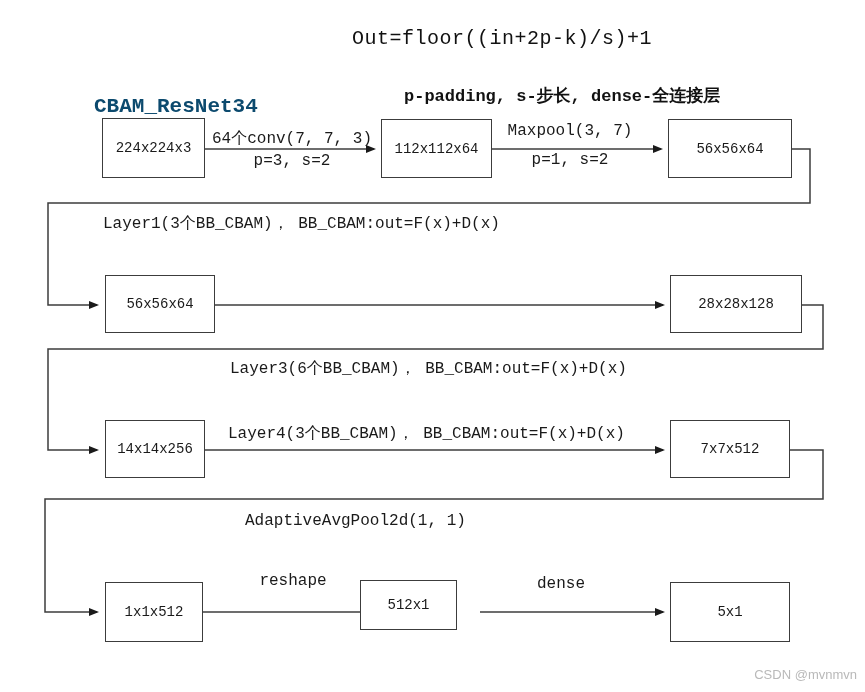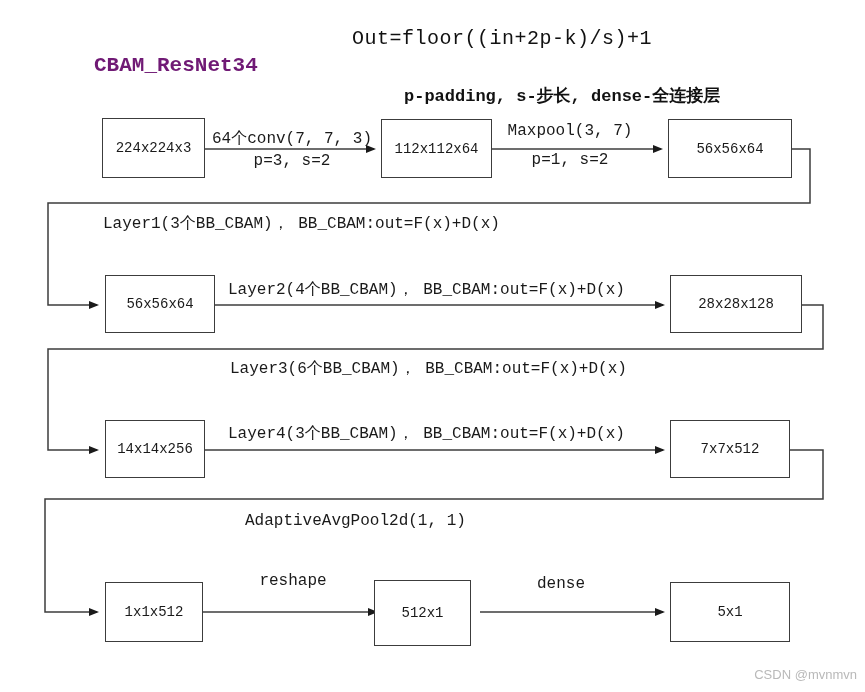--- a/index.html
+++ b/index.html
@@ -60,21 +60,21 @@
     <polyline points="792,149 810,149 810,203 48,203 48,305 97,305" fill="none" stroke="#3c3c3c" stroke-width="1.5" marker-end="url(#arrow)"></polyline>
     <polyline points="215,305 663,305" fill="none" stroke="#3c3c3c" stroke-width="1.5" marker-end="url(#arrow)"></polyline>
     <polyline points="790,305 823,305 823,349 48,349 48,450 97,450" fill="none" stroke="#3c3c3c" stroke-width="1.5" marker-end="url(#arrow)"></polyline>
     <polyline points="205,450 663,450" fill="none" stroke="#3c3c3c" stroke-width="1.5" marker-end="url(#arrow)"></polyline>
     <polyline points="790,450 823,450 823,499 45,499 45,612 97,612" fill="none" stroke="#3c3c3c" stroke-width="1.5" marker-end="url(#arrow)"></polyline>
     <polyline points="203,612 376,612" fill="none" stroke="#3c3c3c" stroke-width="1.5" marker-end="url(#arrow)"></polyline>
     <polyline points="480,612 663,612" fill="none" stroke="#3c3c3c" stroke-width="1.5" marker-end="url(#arrow)"></polyline>
   </svg>
 
   <div id="formula" class="abs">Out=floor((in+2p-k)/s)+1</div>
-  <div id="model-title" class="abs" style="color: #701a75;">CBAM_ResNet34</div>
+  <div id="model-title" class="abs" style="color: #0c4a6e; margin-top: 41px;">CBAM_ResNet34</div>
   <div id="legend" class="abs">p-padding, s-步长, dense-全连接层</div>
 
   <div class="node" style="left:102px;top:118px;width:103px;height:60px">
     <span>224x224x3</span>
   </div>
   <div class="node" style="left:381px;top:119px;width:111px;height:59px">
     <span>112x112x64</span>
   </div>
   <div class="node" style="left:668px;top:119px;width:124px;height:59px">
     <span>56x56x64</span>
@@ -90,33 +90,32 @@
   <div class="node" style="left:105px;top:420px;width:100px;height:58px">
     <span>14x14x256</span>
   </div>
   <div class="node" style="left:670px;top:420px;width:120px;height:58px">
     <span>7x7x512</span>
   </div>
 
   <div class="node" style="left:105px;top:582px;width:98px;height:60px">
     <span>1x1x512</span>
   </div>
-  <div class="node" style="left:374px;top:580px;width:97px;height:66px">
+  <div class="node" style="left:360px;top:580px;width:97px;height:50px">
     <span>512x1</span>
   </div>
   <div class="node" style="left:670px;top:582px;width:120px;height:60px">
     <span>5x1</span>
   </div>
 
   <div class="lbl ctr" style="left:292px;top:129px">64个conv(7, 7, 3)</div>
   <div class="lbl ctr" style="left:292px;top:151px">p=3, s=2</div>
   <div class="lbl ctr" style="left:570px;top:121px">Maxpool(3, 7)</div>
   <div class="lbl ctr" style="left:570px;top:150px">p=1, s=2</div>
   <div class="lbl" style="left:103px;top:214px">Layer1(3个BB_CBAM)， BB_CBAM:out=F(x)+D(x)</div>
-  <div class="lbl" style="left:228px;top:280px">Layer2(4个BB_CBAM)， BB_CBAM:out=F(x)+D(x)</div>
   <div class="lbl" style="left:230px;top:359px">Layer3(6个BB_CBAM)， BB_CBAM:out=F(x)+D(x)</div>
   <div class="lbl" style="left:228px;top:424px">Layer4(3个BB_CBAM)， BB_CBAM:out=F(x)+D(x)</div>
   <div class="lbl" style="left:245px;top:511px">AdaptiveAvgPool2d(1, 1)</div>
   <div class="lbl ctr" style="left:293px;top:571px">reshape</div>
   <div class="lbl ctr" style="left:561px;top:574px">dense</div>
 
   <div id="watermark" class="abs" style="color: rgb(185, 185, 185); text-align: center;">CSDN @mvnmvn</div>
 
 </div>
 

